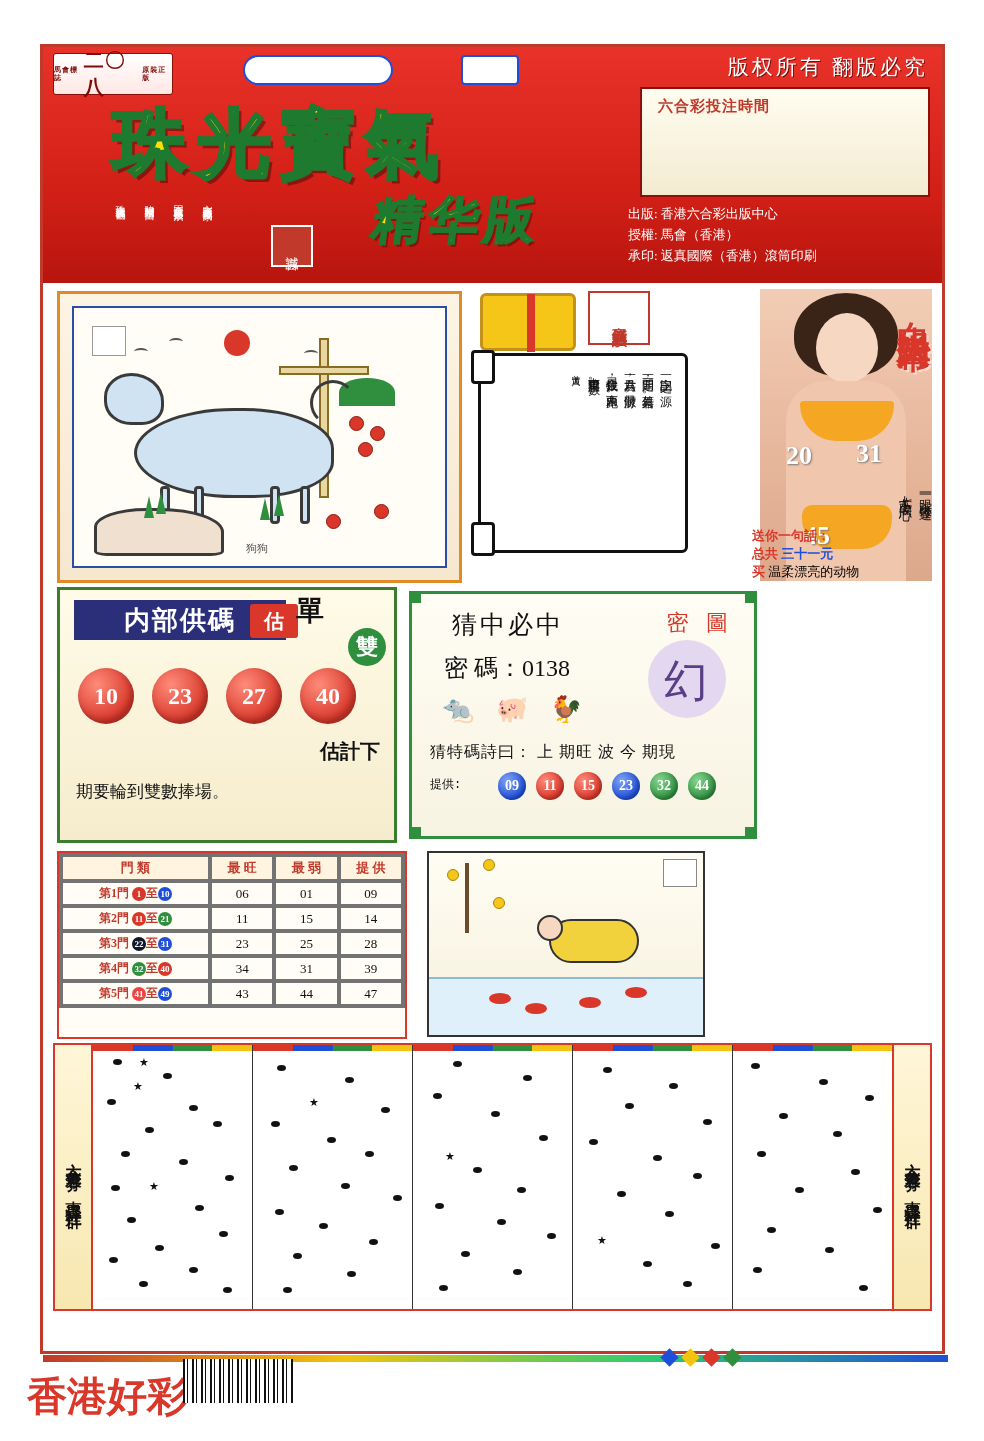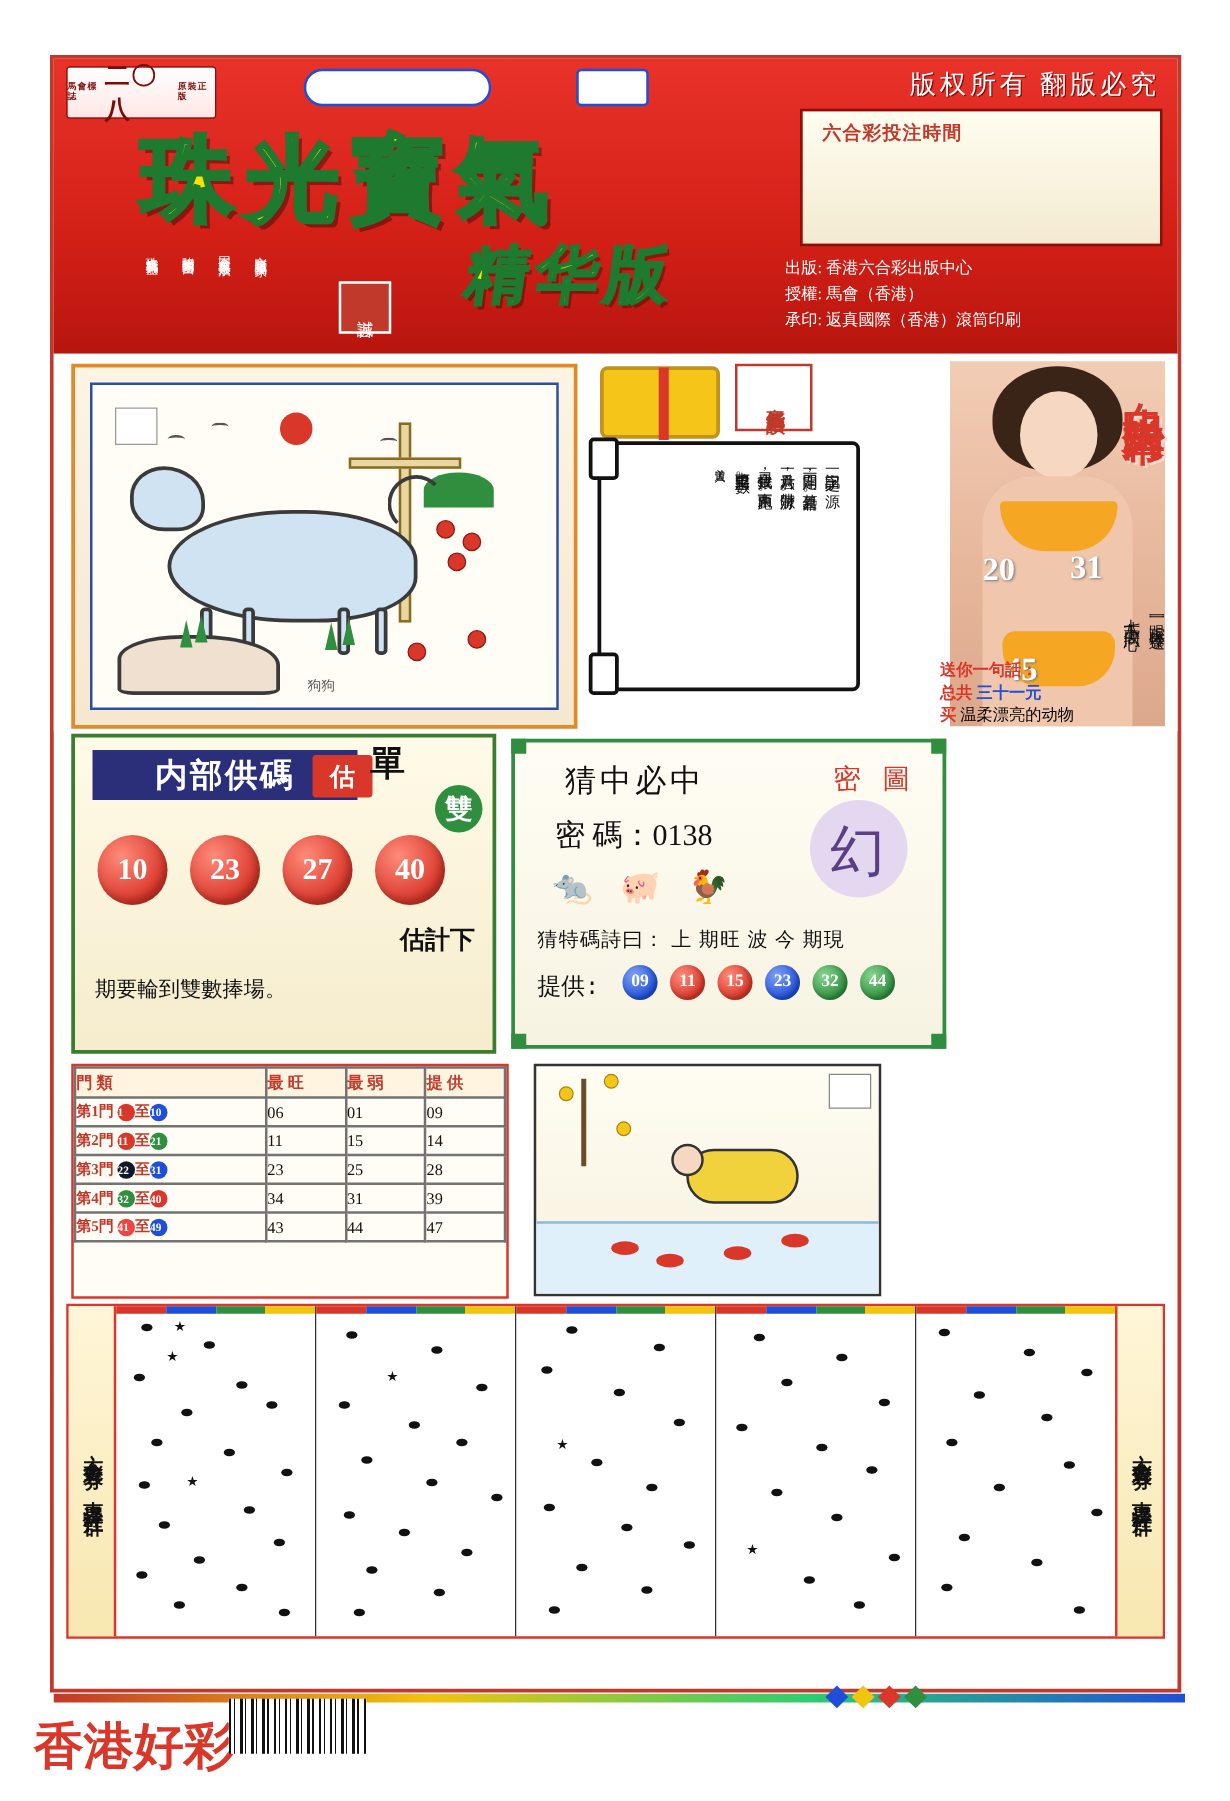--- a/index.html
+++ b/index.html
@@ -226,35 +226,35 @@
     background: linear-gradient(180deg,#fffdf4,#f7f3e2);
     border:3px solid #2f8f3f; position:relative;
   }
   .panelB .b-title { position:absolute; left:40px; top:14px; font-family:"Liberation Serif", serif; font-size:25px; color:#111; letter-spacing:3px;}
   .panelB .b-mi { position:absolute; right:20px; top:14px; font-family:"Liberation Serif", serif; font-size:22px; color:#d8372a; letter-spacing:6px;}
   .panelB .b-code { position:absolute; left:32px; top:58px; font-family:"Liberation Serif", serif; font-size:24px; color:#111;text-align:right;}
   .mi-circle { position:absolute; right:28px; top:46px; width:78px; height:78px; border-radius:50%; background:#e3d8ef;}
   .mi-glyph { position:absolute; right:46px; top:58px; font-family:"Liberation Serif", serif; font-size:44px; color:#5b3f86;}
   .animals { position:absolute; left:30px; top:100px; display:flex; gap:22px; font-size:26px; }
   .panelB .poem { position:absolute; left:18px; top:148px; font-family:"Liberation Serif", serif; font-size:16px; color:#111; letter-spacing:1px;}
-  .panelB .give { position:absolute; left:18px; top:182px; font-family:Liberation Mono, monospace; font-size:19px; color:#111;}
+  .panelB .give { position:absolute; left:18px; top:182px; font-family:Liberation Mono, monospace; font-size:12px; color:#111;}
   .minirow { position:absolute; left:86px; top:178px; display:flex; gap:10px;}
   .mini {
     width:28px; height:28px; border-radius:50%; color:#fff;
     font-family:"Liberation Serif", serif; font-size:14px; font-weight:bold;
     display:flex; align-items:center; justify-content:center;
     box-shadow: inset -2px -2px 4px rgba(0,0,0,.25);
   }
   .corner { position:absolute; width:12px; height:12px; background:#2f8f3f;}
 
   
   .row4 { position:relative; height:192px; display:flex; }
   .tablebox { width:350px; margin:4px 0 0 14px; border:2px solid #d8372a; background:#fffdf5;}
   table.t { width:100%; border-collapse:collapse; font-family:"Liberation Serif", serif; }
-  table.t th, table.t td { border:2px solid #737373; text-align:left; font-size:13px; padding:2px 0; color:#111;}
+  table.t th, table.t td { border:4px solid #737373; text-align:center; font-size:13px; padding:2px 0; color:#111;}
   table.t caption { background:#fde9c9; color:#c0392b; font-size:17px; font-weight:bold; padding:3px 0; letter-spacing:2px; border:1px solid #d8372a; border-bottom:none;}
   table.t thead th { background:#fff4e0; color:#c0392b; font-size:13px;}
   table.t td.firstcol { color:#c0392b; font-weight:bold; font-size:12px;}
   .dot-s { display:inline-block; width:14px; height:14px; border-radius:50%; color:#fff; font-size:9px; line-height:14px; }
   .cart2 {
     width:278px; height:186px; margin:4px 0 0 20px;
     background: linear-gradient(180deg,#fffdf3,#f6f0dd);
     border:2px solid #333; position:relative; overflow:hidden;
   }
   .cart2 .ice { position:absolute; left:0; bottom:0; width:100%; height:58px; background:#dff0fb; border-top:2px solid #8fb9d4;}

